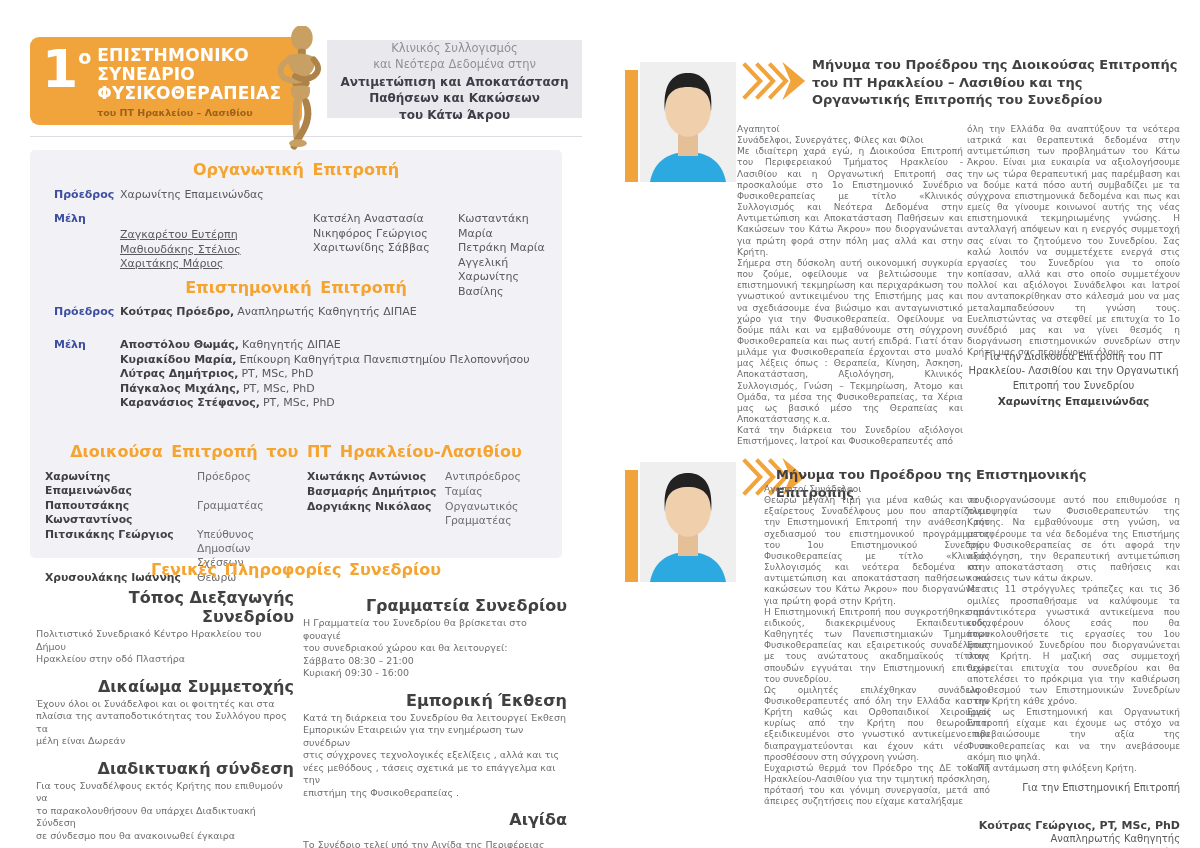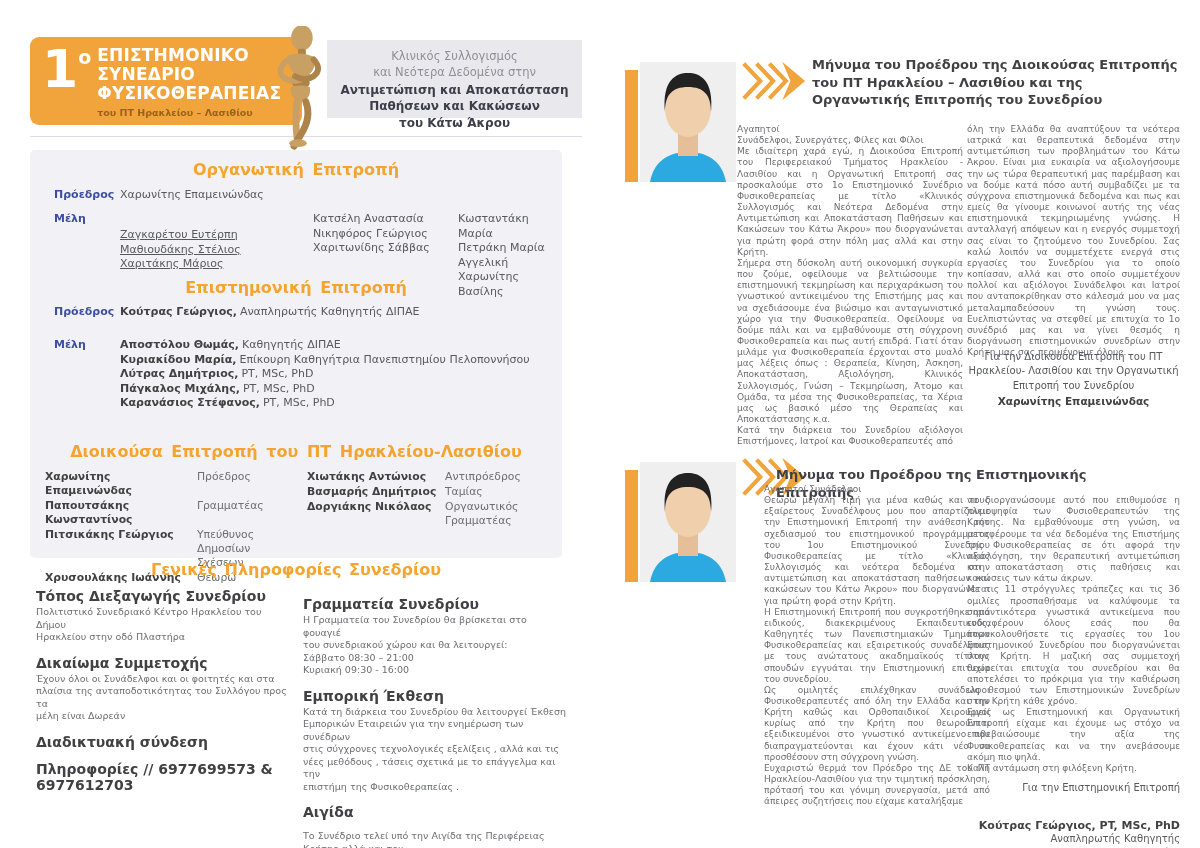--- a/index.html
+++ b/index.html
@@ -10,21 +10,21 @@
   
   .logo-box { position:absolute; left:30px; top:37px; width:272px; height:88px;
               background:#F2A43C; border-radius:9px; display:flex; padding:8px 10px 6px 12px; z-index:1; }
   .logo-number { color:#fff; font-weight:bold; font-size:52px; line-height:0.95; display:flex; }
   .logo-ord { font-size:19px; font-weight:bold; margin-top:3px; }
   .logo-text { margin-left:6px; margin-top:1px; }
   .logo-line { color:#fff; font-weight:bold; font-size:17px; line-height:1.13; letter-spacing:.2px; white-space:nowrap; }
   .logo-sub { color:#9C611A; font-size:9.5px; font-weight:bold; margin-top:3px; white-space:nowrap; }
   .mannequin { position:absolute; left:252px; top:26px; width:86px; height:128px; z-index:3; }
   .banner { position:absolute; left:327px; top:40px; width:255px; height:78px; background:#E9E9ED;
-            text-align:center; padding-top:8px; z-index:0; }
+            text-align:center; padding-top:0; z-index:0; }
   .banner-light { font-size:11.5px; color:#8F8F9A; line-height:1.42; white-space:pre-line; }
   .banner-bold { font-size:12px; font-weight:bold; color:#3E3E4A; line-height:1.38; white-space:pre-line; margin-top:1px; }
   .header-rule { position:absolute; left:30px; top:136px; width:552px; height:1px; background:#DDDDE3; }
 
   
   .panel { position:absolute; left:30px; top:150px; width:532px; height:408px;
            background:#F2F2F6; border-radius:5px; }
   .sec-title { position:absolute; left:0; width:100%; text-align:center; color:#F5A430;
                font-weight:bold; font-size:16px; word-spacing:3px; }
   .lbl { position:absolute; color:#3D4EA0; font-weight:bold; font-size:11px; }
@@ -40,21 +40,21 @@
   .gov-name.narrow { width:138px; }
   .gov-role { color:#6D6E71; line-height:1.3; white-space:pre-line; }
 
   
   .gi-title { position:absolute; left:30px; top:560px; width:532px; text-align:center;
               color:#F5A430; font-weight:bold; font-size:16px; word-spacing:2px; }
   .gi-col { position:absolute; top:588px; }
   .gi-col.left { left:36px; width:258px; }
   .gi-col.right { left:303px; width:264px;margin-top:8px; }
   .gi-block { margin-bottom:11px; }
-  .gi-head { font-size:14px; font-weight:bold; color:#414042; margin-bottom:2px; }
+  .gi-head { font-size:16px; font-weight:bold; color:#414042; margin-bottom:2px;text-align:right; }
   .gi-body { font-size:9.5px; color:#6D6E71; line-height:1.32; white-space:pre-line; }
 
   
   .accent-bar { position:absolute; width:13px; height:112px; background:#F2A43C; }
   .photo { position:absolute; width:96px; height:120px; }
   .chevrons { position:absolute; width:66px; height:42px; }
   .msg-title { position:absolute; font-size:13px; font-weight:bold; color:#414042; line-height:1.35; }
   .msg-col { position:absolute; font-size:9px; line-height:1.24; color:#6D6E71;
              text-align:justify; white-space:pre-line; }
   .sig1 { position:absolute; left:967px; top:336px; width:213px; text-align:center;
@@ -118,21 +118,21 @@
     <div class="val pre" style="left:283px; top:62px; line-height:1.32;">Κατσέλη Αναστασία
 Νικηφόρος Γεώργιος
 Χαριτωνίδης Σάββας</div>
     <div class="val pre" style="left:428px; top:62px; line-height:1.32;">Κωσταντάκη Μαρία
 Πετράκη Μαρία Αγγελική
 Χαρωνίτης Βασίλης</div>
 
     <div class="sec-title" style="top:128px;">Επιστημονική Επιτροπή</div>
     <div class="lbl" style="left:24px; top:155px;">Πρόεδρος</div>
     <div class="val" style="left:90px; top:155px;">
-      <span class="name-b">Κούτρας Γεώργιος,</span><span class="role" style="margin-left:3px;">Αναπληρωτής Καθηγητής ΔΙΠΑΕ</span>
+      <span class="name-b">Κούτρας Πρόεδρο,</span><span class="role" style="margin-left:3px;">Αναπληρωτής Καθηγητής ΔΙΠΑΕ</span>
     </div>
     <div class="lbl" style="left:24px; top:188px;">Μέλη</div>
     <div class="val" style="left:90px; top:188px; width:430px;">
       <div class="mem-line"><span class="name-b">Αποστόλου Θωμάς,</span><span class="role">Καθηγητής ΔΙΠΑΕ</span></div>
       <div class="mem-line"><span class="name-b">Κυριακίδου Μαρία,</span><span class="role">Επίκουρη Καθηγήτρια Πανεπιστημίου Πελοποννήσου</span></div>
       <div class="mem-line"><span class="name-b">Λύτρας Δημήτριος,</span><span class="role">PT, MSc, PhD</span></div>
       <div class="mem-line"><span class="name-b">Πάγκαλος Μιχάλης,</span><span class="role">PT, MSc, PhD</span></div>
       <div class="mem-line"><span class="name-b">Καρανάσιος Στέφανος,</span><span class="role">PT, MSc, PhD</span></div>
     </div>
 
@@ -180,20 +180,23 @@
 Ηρακλείου στην οδό Πλαστήρα</div>
     </div>
     <div class="gi-block">
       <div class="gi-head">Δικαίωμα Συμμετοχής</div>
       <div class="gi-body">Έχουν όλοι οι Συνάδελφοι και οι φοιτητές και στα
 πλαίσια της ανταποδοτικότητας του Συλλόγου προς τα
 μέλη είναι Δωρεάν</div>
     </div>
     <div class="gi-block">
       <div class="gi-head">Διαδικτυακή σύνδεση</div>
+      <div class="gi-body">Για τους Συναδέλφους εκτός Κρήτης που επιθυμούν να
+το παρακολουθήσουν θα υπάρχει Διαδικτυακή Σύνδεση
+σε σύνδεσμο που θα ανακοινωθεί έγκαιρα</div>
     </div>
     <div class="gi-block">
       <div class="gi-head">Πληροφορίες  // 6977699573  &amp;  6977612703</div>
       <div class="gi-body"></div>
     </div>
 
   </div>
   <div class="gi-col right">
     <div class="gi-block">
       <div class="gi-head">Γραμματεία Συνεδρίου</div>

